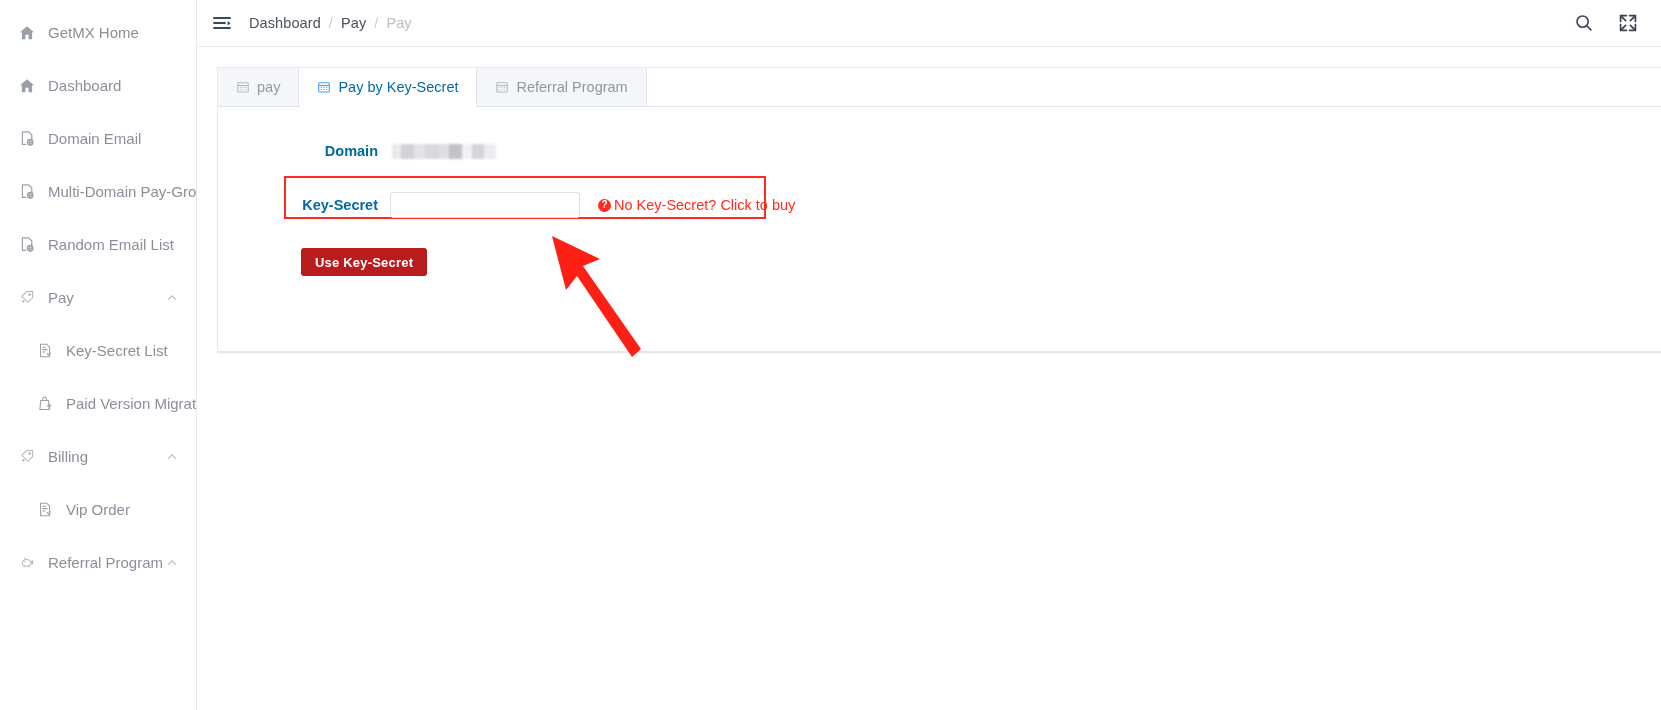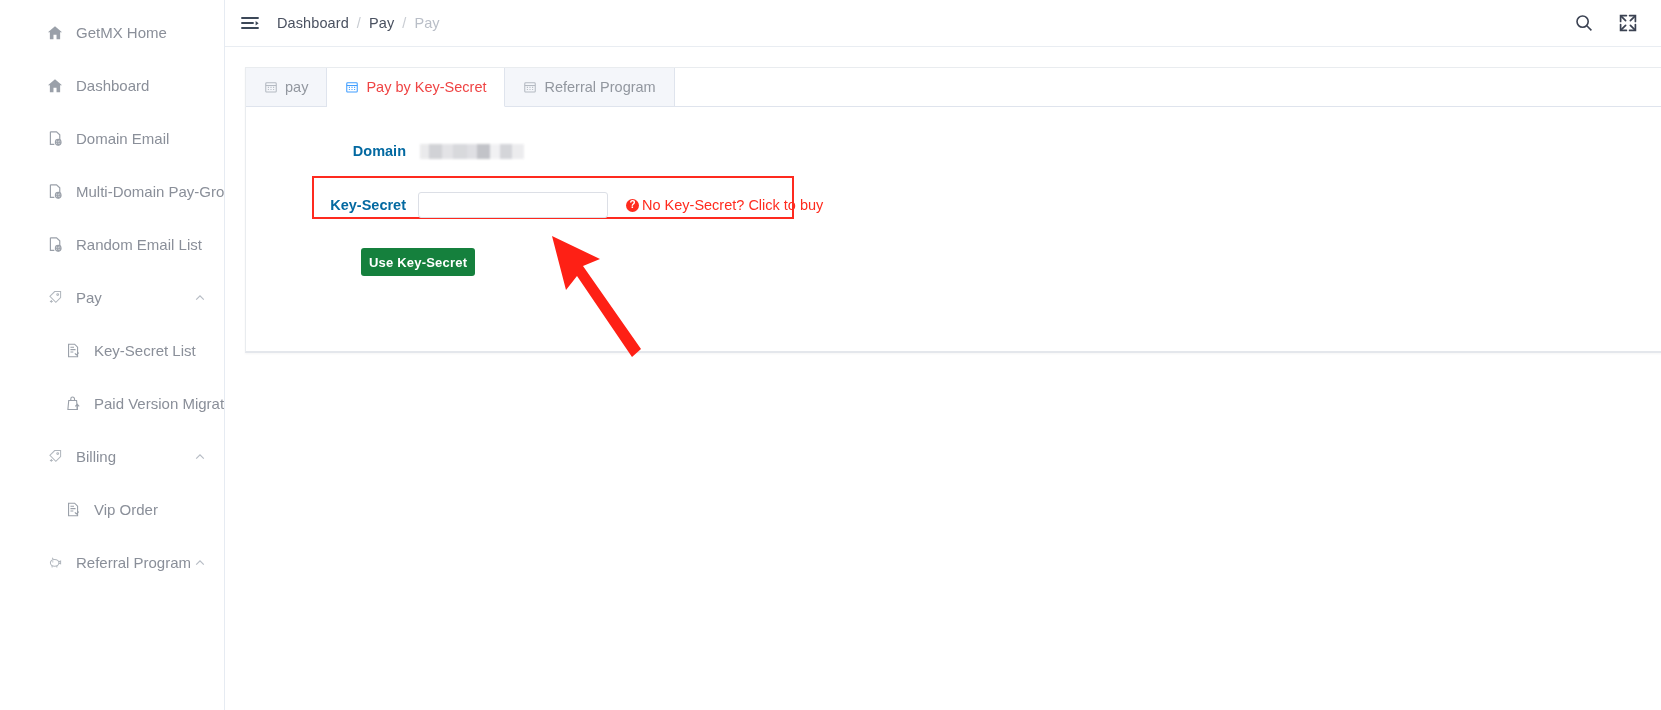--- a/index.html
+++ b/index.html
@@ -16,21 +16,20 @@
 
   
   .sidebar {
     width: 197px;
     height: 710px;
     background: #ffffff;
     border-right: 1px solid #e6ebf2;
     flex: 0 0 197px;
     padding-top: 6px;
     overflow: hidden;
-    margin-left: 28px;
   }
   .nav-item {
     display: flex;
     align-items: center;
     height: 53px;
     padding-left: 18px;
     color: #8a8f99;
     font-size: 15px;
     white-space: nowrap;
     cursor: pointer;
@@ -139,21 +138,21 @@
     position: relative;
     top: 0;
   }
   .tab .tab-icon {
     width: 14px; height: 14px;
     display: inline-flex; align-items: center; justify-content: center;
     color: #b4bac2;
   }
   .tab.active {
     background: #ffffff;
-    color: #ef4444;
+    color: #0369a1;
     border-bottom: 1px solid #ffffff;
     margin-bottom: -1px;
   }
   .tab.active .tab-icon { color: #409eff; }
 
   
   .form-body {
     position: relative;
     padding: 22px 0 0 0;
     height: 246px;
@@ -238,27 +237,27 @@
     font-weight: bold;
     display: inline-flex;
     align-items: center;
     justify-content: center;
     line-height: 1;
     flex: 0 0 13px;
   }
 
   .btn-row { margin-top: 17px; }
   .btn-green {
-    margin-left: 115px;
-    background: #15803d;
+    margin-left: 83px;
+    background: #b91c1c;
     color: #ffffff;
     border: none;
     border-radius: 3px;
     height: 28px;
-    padding: 0 8px;
+    padding: 0 14px;
     font-size: 13px;
     font-weight: bold;
     cursor: pointer;
     letter-spacing: .2px;
     font-family: "Liberation Sans", sans-serif;
   }
 
   
   .arrow-overlay {
     position: absolute;

